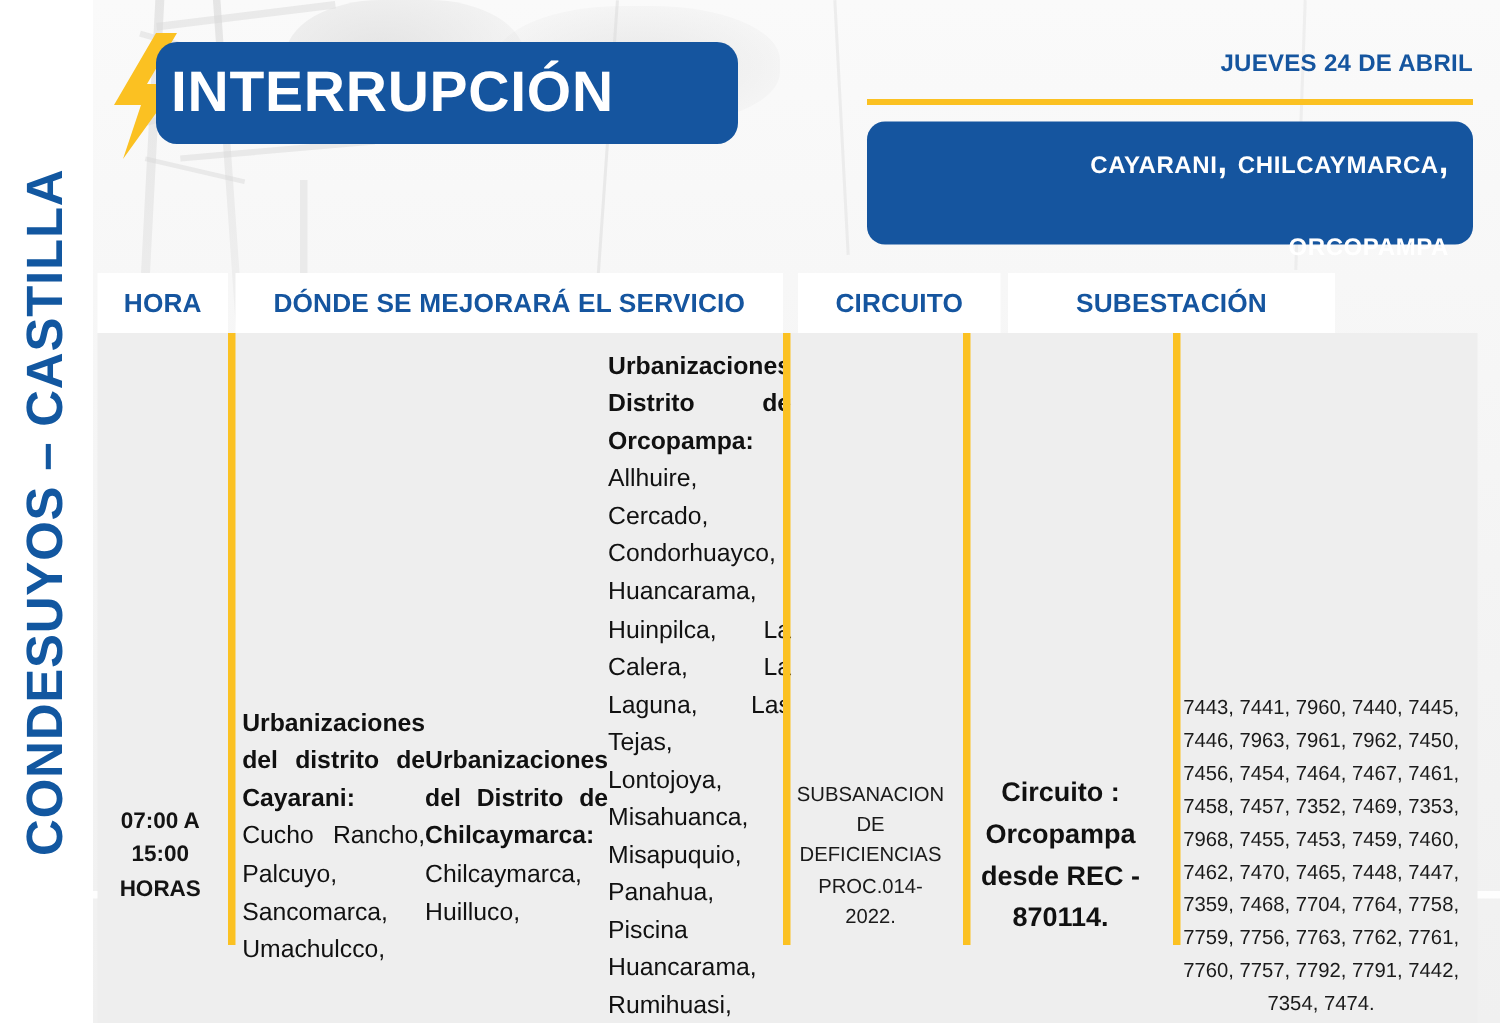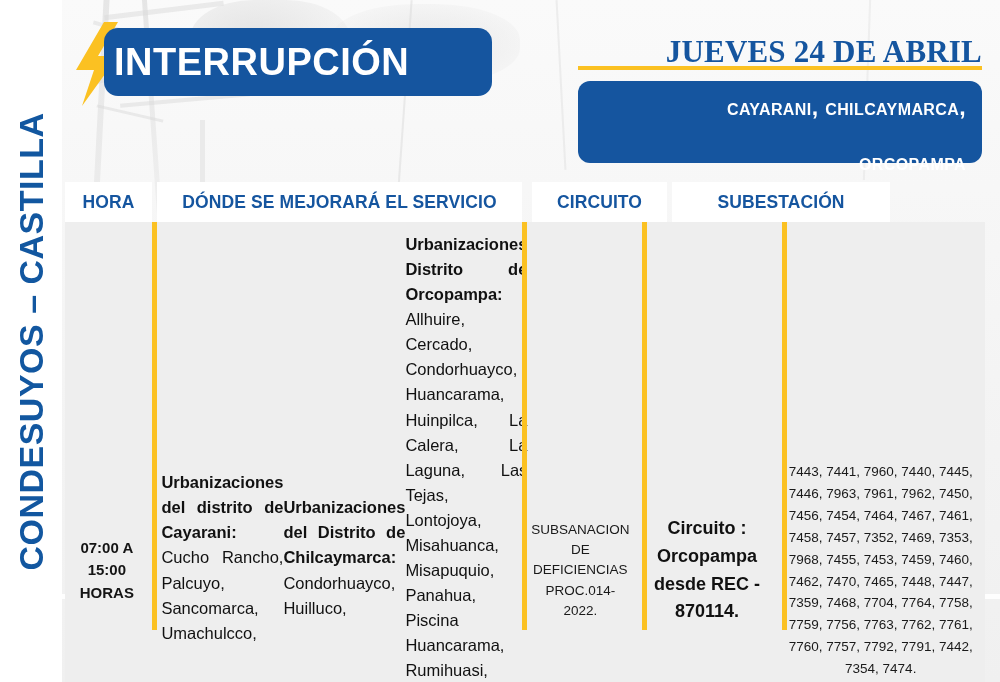--- a/index.html
+++ b/index.html
@@ -158,25 +158,24 @@
   }
 
   
   .date-line {
     position: absolute;
     right: 18px;
     top: 34px;
     width: 404px;
     text-align: right;
     color: #15559f;
-    font-size: 31px;
+    font-size: 16px;
     font-weight: bold;
     letter-spacing: 0.2px;
     z-index: 6;
-    font-family: Liberation Serif, serif;
   }
   .date-rule {
     position: absolute;
     right: 18px;
     top: 66px;
     width: 404px;
     height: 4px;
     background: #fbc122;
     z-index: 6;
   }
@@ -392,21 +391,21 @@
 
       <div class="td c-hora cell-hora">
         <div>07:00 A</div>
         <div>15:00</div>
         <div>HORAS</div>
       </div>
       <div class="gap" style="width:5px"></div>
 
       <div class="td c-donde cell-donde">
         <div class="grp grp-just"><span class="lbl">Urbanizaciones del distrito de Cayarani:</span> <span>Cucho Rancho, Palcuyo, Sancomarca, Umachulcco,</span></div>
-        <div class="grp grp-just"><span class="lbl">Urbanizaciones del Distrito de Chilcaymarca:</span> <span>Condorhuayco, Huilluco,</span></div>
+        <div class="grp grp-just"><span class="lbl">Urbanizaciones del Distrito de Chilcaymarca:</span> <span>Chilcaymarca, Huilluco,</span></div>
         <div class="grp grp-just"><span class="lbl">Urbanizaciones Distrito de Orcopampa:</span> <span>Allhuire, Cercado, Condorhuayco, Huancarama, Huinpilca, La Calera, La Laguna, Las Tejas, Lontojoya, Misahuanca, Misapuquio, Panahua, Piscina Huancarama, Rumihuasi, Rupaspucro, San Gregorio, San Lazaro, Sarpane, Sausa, Tintaymarca, Vista Alegre, Zarpane.</span></div>
       </div>
       <div class="gap" style="width:5px"></div>
 
       <div class="td c-trab cell-trab">
         <div>
           <div>SUBSANACION</div>
           <div>DE</div>
           <div>DEFICIENCIAS</div>
           <div>PROC.014-2022.</div>

